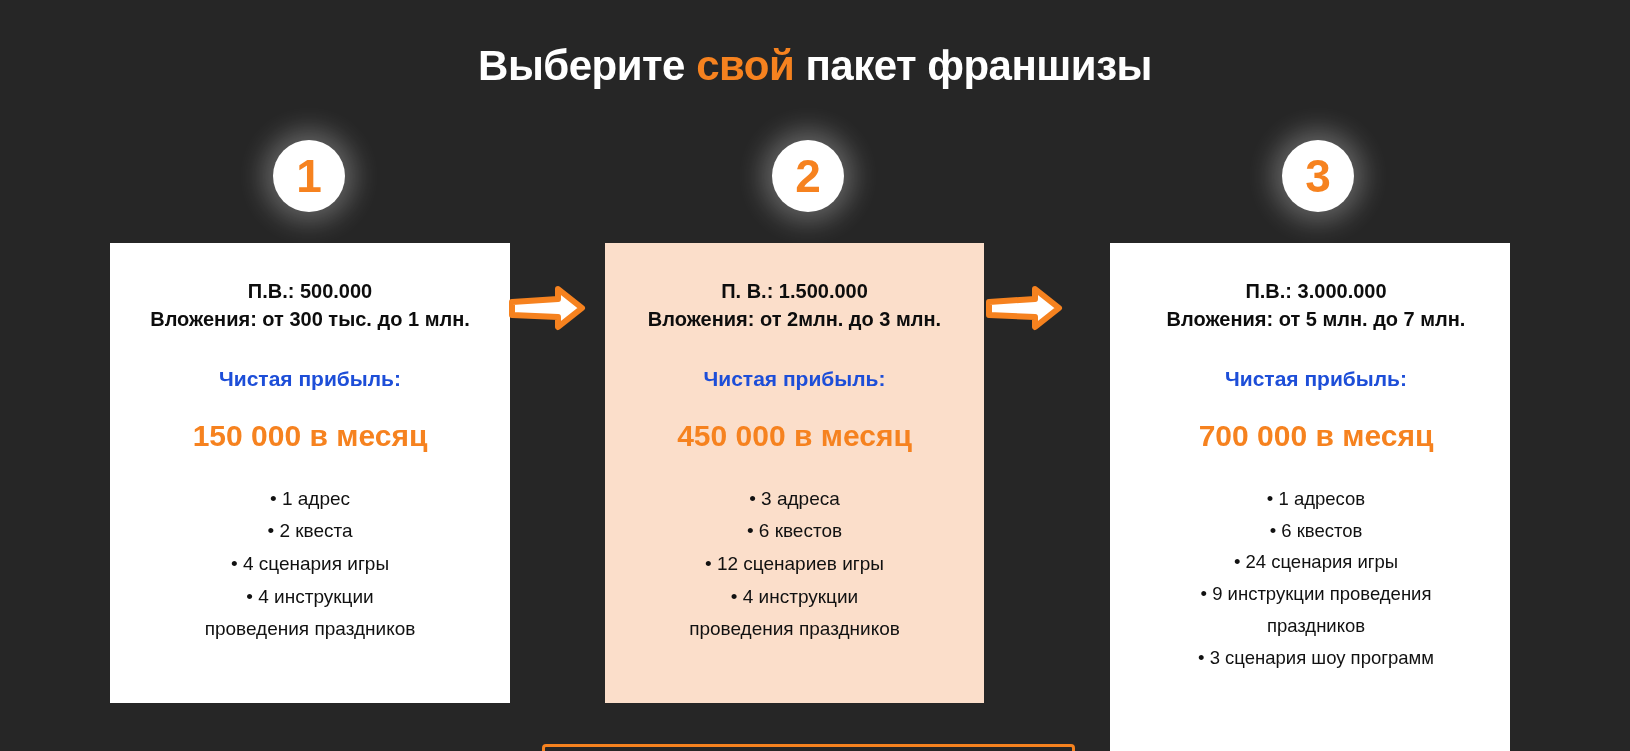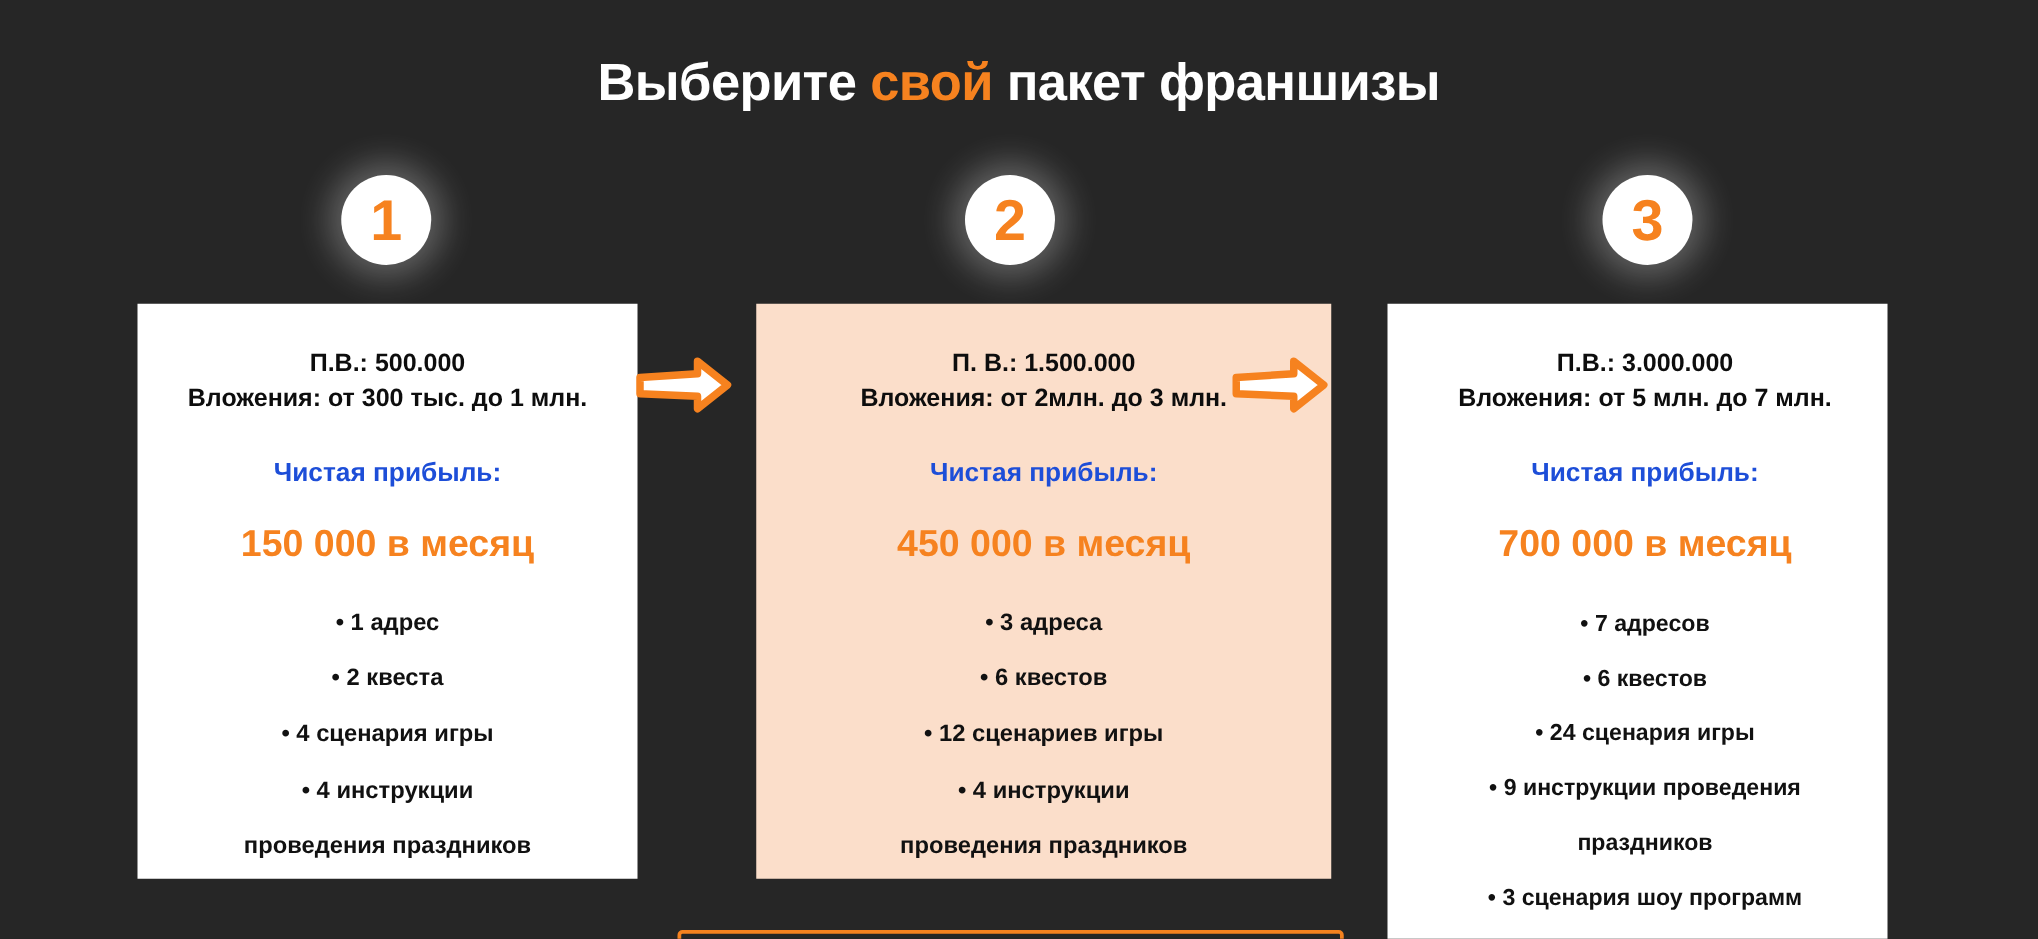--- a/index.html
+++ b/index.html
@@ -60,21 +60,21 @@
     padding: 34px 12px 10px 12px;
     text-align: center;
   }
   .card-1 {
     left: 110px;  top: 243px;
     width: 400px; height: 460px;
     background: #ffffff;
   }
   .card-2 {
     left: 605px;  top: 243px;
-    width: 460px; height: 460px;
+    width: 379px; height: 460px;
     background: #FBDECA;
   }
   .card-3 {
     left: 1110px; top: 243px;
     width: 400px; height: 584px;
     background: #ffffff;
     padding-left: 24px;
   }
 
   .card-head {
@@ -99,23 +99,22 @@
   }
   .card-features {
     list-style: none;
     margin: 30px 0 0 0;
     padding: 0;
     font-size: 19px;
     color: #111111;
     line-height: 1.72;
   }
   .card-features li {
-    margin: 12px;
+    margin: 0;
     padding: 0;
-    font-weight: bold;
   }
   .card-features li::before {
     content: "\2022\00a0";
   }
   .card-features li.nobullet::before {
     content: "";
   }
   .card-3 .card-features { font-size: 18.5px; }
 
   
@@ -201,21 +200,21 @@
     <path d="M4 17 L50 14 L50 4 L74 23 L50 42 L50 32 L4 30 Z" fill="#FFFFFF" stroke="#F6821F" stroke-width="6" stroke-linejoin="round"></path>
   </svg>
 </div>
 
 <div class="card card-3">
   <p class="card-head">П.В.: 3.000.000</p>
   <p class="card-head">Вложения: от 5 млн. до 7 млн.</p>
   <p class="card-profit-label">Чистая прибыль:</p>
   <p class="card-profit-value">700 000 в месяц</p>
   <ul class="card-features">
-    <li>7 адресов</li>
+    <li>1 адресов</li>
     <li>6 квестов</li>
     <li>24 сценария игры</li>
     <li>9 инструкции  проведения</li>
     <li class="nobullet">праздников</li>
     <li>3 сценария шоу программ</li>
   </ul>
 </div>
 
 <button class="cta-button"></button>
 

